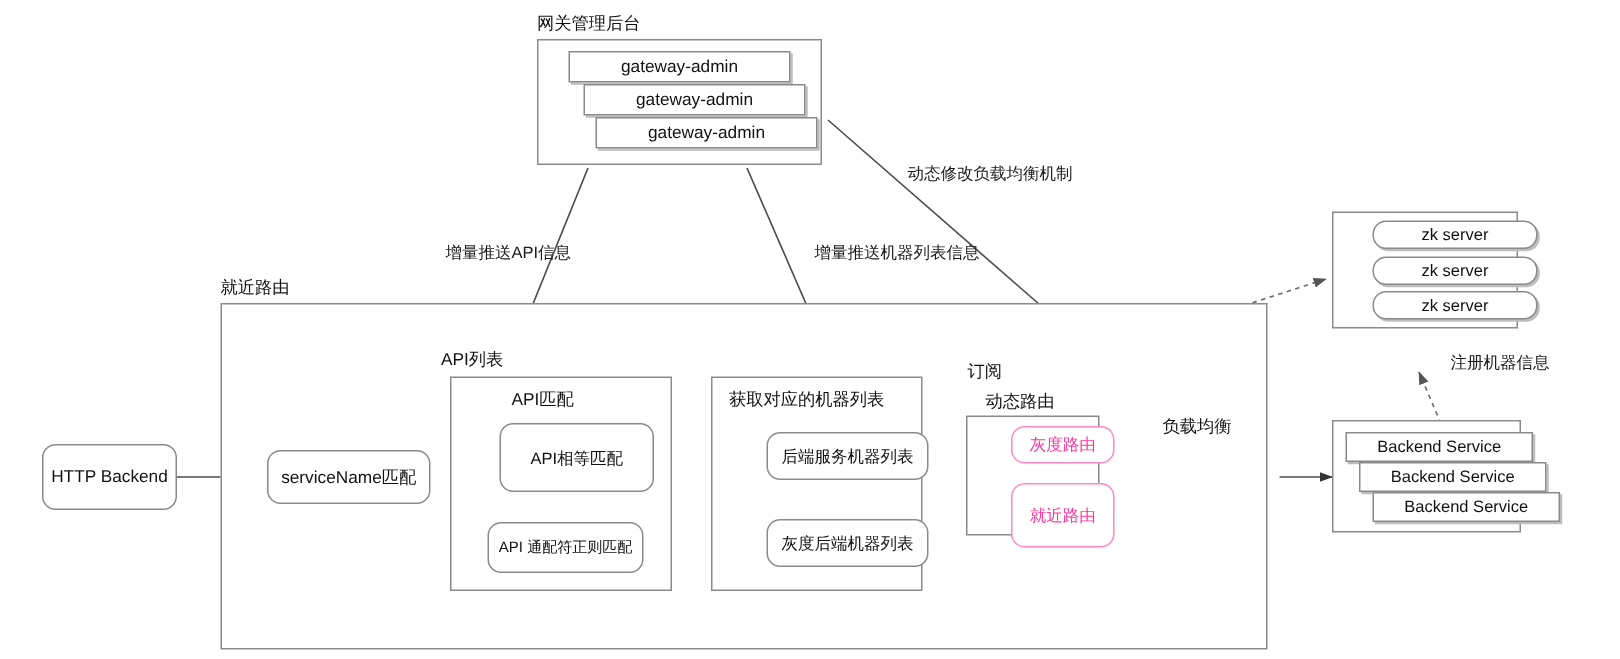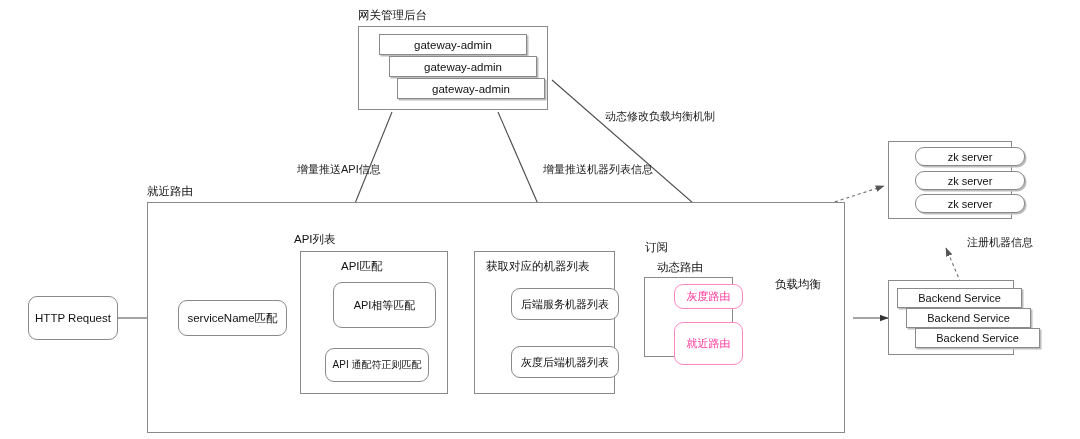--- a/index.html
+++ b/index.html
@@ -68,21 +68,21 @@
   <div class="box shadow" style="left:397px;top:78px;width:148px;height:21px;">gateway-admin</div>
 
   <div class="lbl" style="left:285px;top:163px;">增量推送API信息</div>
   <div class="lbl" style="left:531px;top:163px;">增量推送机器列表信息</div>
   <div class="lbl" style="left:593px;top:110px;">动态修改负载均衡机制</div>
   <div class="lbl" style="left:955px;top:236px;">注册机器信息</div>
 
   <div class="ttl" style="left:147px;top:184px;">就近路由</div>
   <div class="container" style="left:147px;top:202px;width:698px;height:231px;"></div>
 
-  <div class="box rounded" style="left:8px;top:296px;width:90px;height:44px;">HTTP Request</div>
+  <div class="box rounded" style="left:8px;top:296px;width:90px;height:44px;">HTTP Backend</div>
   <div class="box rounded" style="left:158px;top:300px;width:109px;height:36px;">serviceName匹配</div>
 
   <div class="ttl" style="left:294px;top:232px;">API列表</div>
   <div class="container" style="left:300px;top:251px;width:148px;height:143px;"></div>
   <div class="ttl" style="left:341px;top:259px;">API匹配</div>
   <div class="box rounded" style="left:313px;top:282px;width:103px;height:46px;font-size:11px;">API相等匹配</div>
   <div class="box rounded" style="left:305px;top:348px;width:104px;height:34px;font-size:10px;">API 通配符正则匹配</div>
 
   <div class="container" style="left:474px;top:251px;width:141px;height:143px;"></div>
   <div class="ttl" style="left:486px;top:259px;">获取对应的机器列表</div>

